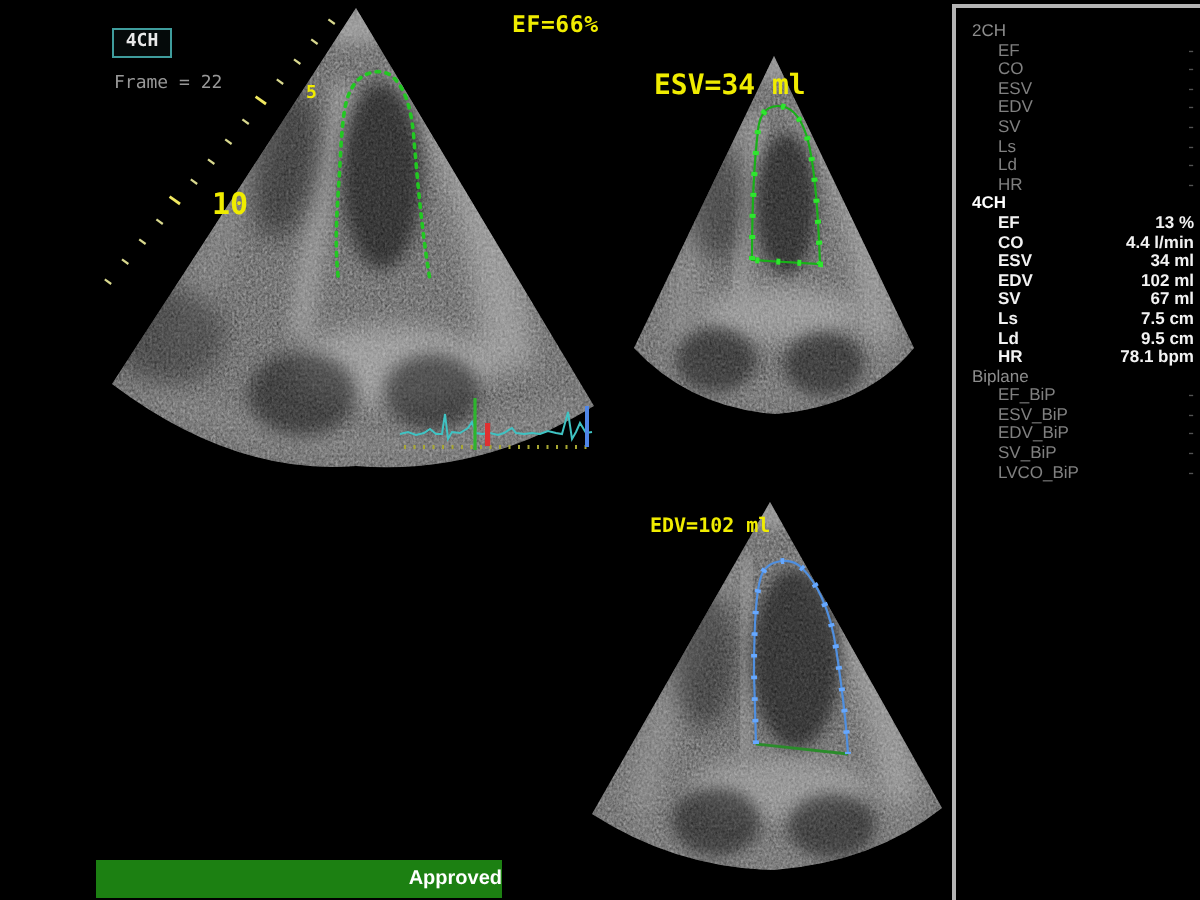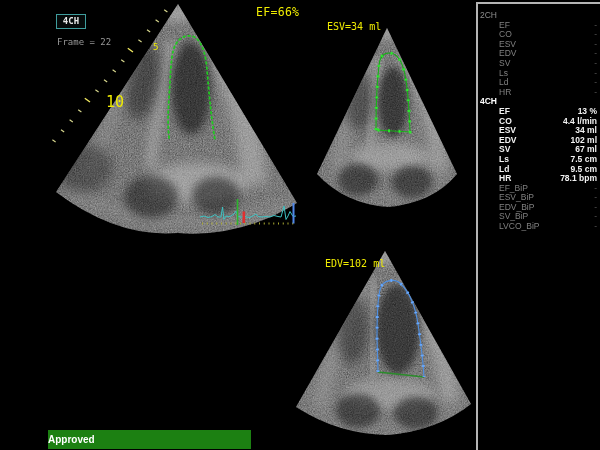--- a/index.html
+++ b/index.html
@@ -1,42 +1,42 @@
 <!DOCTYPE html>
 <html><head>
 <meta charset="utf-8">
 <style>
   html,body{margin:0;padding:0;width:600px;height:450px;background:#000;overflow:hidden;}
   body{position:relative;font-family:"DejaVu Sans Mono",monospace;}
   .abs{position:absolute;}
-  .ylabel{color:#f0ec00;font-weight:normal;white-space:pre;padding-left:32px;}
+  .ylabel{color:#f0ec00;font-weight:bold;white-space:pre;padding-left:32px;}
   #vp-main{left:0;top:0;width:310px;height:245px;}
   #vp-esv{left:300px;top:22px;width:175px;height:190px;}
   #vp-edv{left:290px;top:247px;width:190px;height:200px;}
   #lbl-view{left:56px;top:14px;width:28px;height:13px;border:1px solid #3f9d9d;color:#e8e8e8;
             font-size:9px;font-weight:bold;line-height:13px;text-align:center;background:#050a0a;}
   #lbl-frame{left:57px;top:37px;color:#989898;font-size:9px;white-space:pre;}
   #lbl-d5{left:121px;top:42px;font-size:9px;}
   #lbl-d10{left:74px;top:93px;font-size:15px;}
   #lbl-ef{left:224px;top:5px;font-size:11.5px;letter-spacing:.3px;}
-  #lbl-esv{left:295px;top:21px;font-size:10px;}
+  #lbl-esv{left:295px;top:35px;font-size:14px;}
   #lbl-edv{left:293px;top:258px;font-size:10px;}
   #sidebar{left:476px;top:2px;width:124px;height:448px;border-left:2px solid #b4b4b4;
            border-top:2px solid #b4b4b4;box-sizing:border-box;padding-top:7px;background:#000;
            font-family:"Liberation Sans",sans-serif;}
   .mrow{height:9.6px;display:flex;justify-content:space-between;align-items:center;
         font-size:8.5px;line-height:9.6px;color:#808080;}
-  .mrow.header{padding-left:2px;color:#8d8d8d;}
+  .mrow.header{padding-left:8px;color:#8d8d8d;}
   .mrow.item{padding-left:21px;}
   .mrow .mv{padding-right:3px;text-align:right;}
   .mrow:not(.active) .mv{color:#525252;}
   .mrow.active{color:#f2f2f2;font-weight:bold;}
   .mrow.header.active{color:#ffffff;}
   #approve{left:48px;top:430px;width:203px;height:19px;background:#1c8012;color:#ffffff;
-           font:bold 10px "Liberation Sans",sans-serif;text-align:left;line-height:19px;cursor:pointer;}
+           font:bold 10px "Liberation Sans",sans-serif;text-align:right;line-height:19px;cursor:pointer;}
 </style>
 </head>
 <body>
 
 <div class="screen">
 
   <div class="abs" id="vp-main">
     <svg width="310" height="245" viewBox="0 0 310 245">
       <defs>
         <clipPath id="clip1">
@@ -245,20 +245,21 @@
           <span class="mv">7.5 cm</span>
         </div>
         <div class="mrow item active">
           <span class="ml">Ld</span>
           <span class="mv">9.5 cm</span>
         </div>
         <div class="mrow item active">
           <span class="ml">HR</span>
           <span class="mv">78.1 bpm</span>
         </div>
+        <div class="mrow header">Biplane</div>
         <div class="mrow item">
           <span class="ml">EF_BiP</span>
           <span class="mv">-</span>
         </div>
         <div class="mrow item">
           <span class="ml">ESV_BiP</span>
           <span class="mv">-</span>
         </div>
         <div class="mrow item">
           <span class="ml">EDV_BiP</span>

